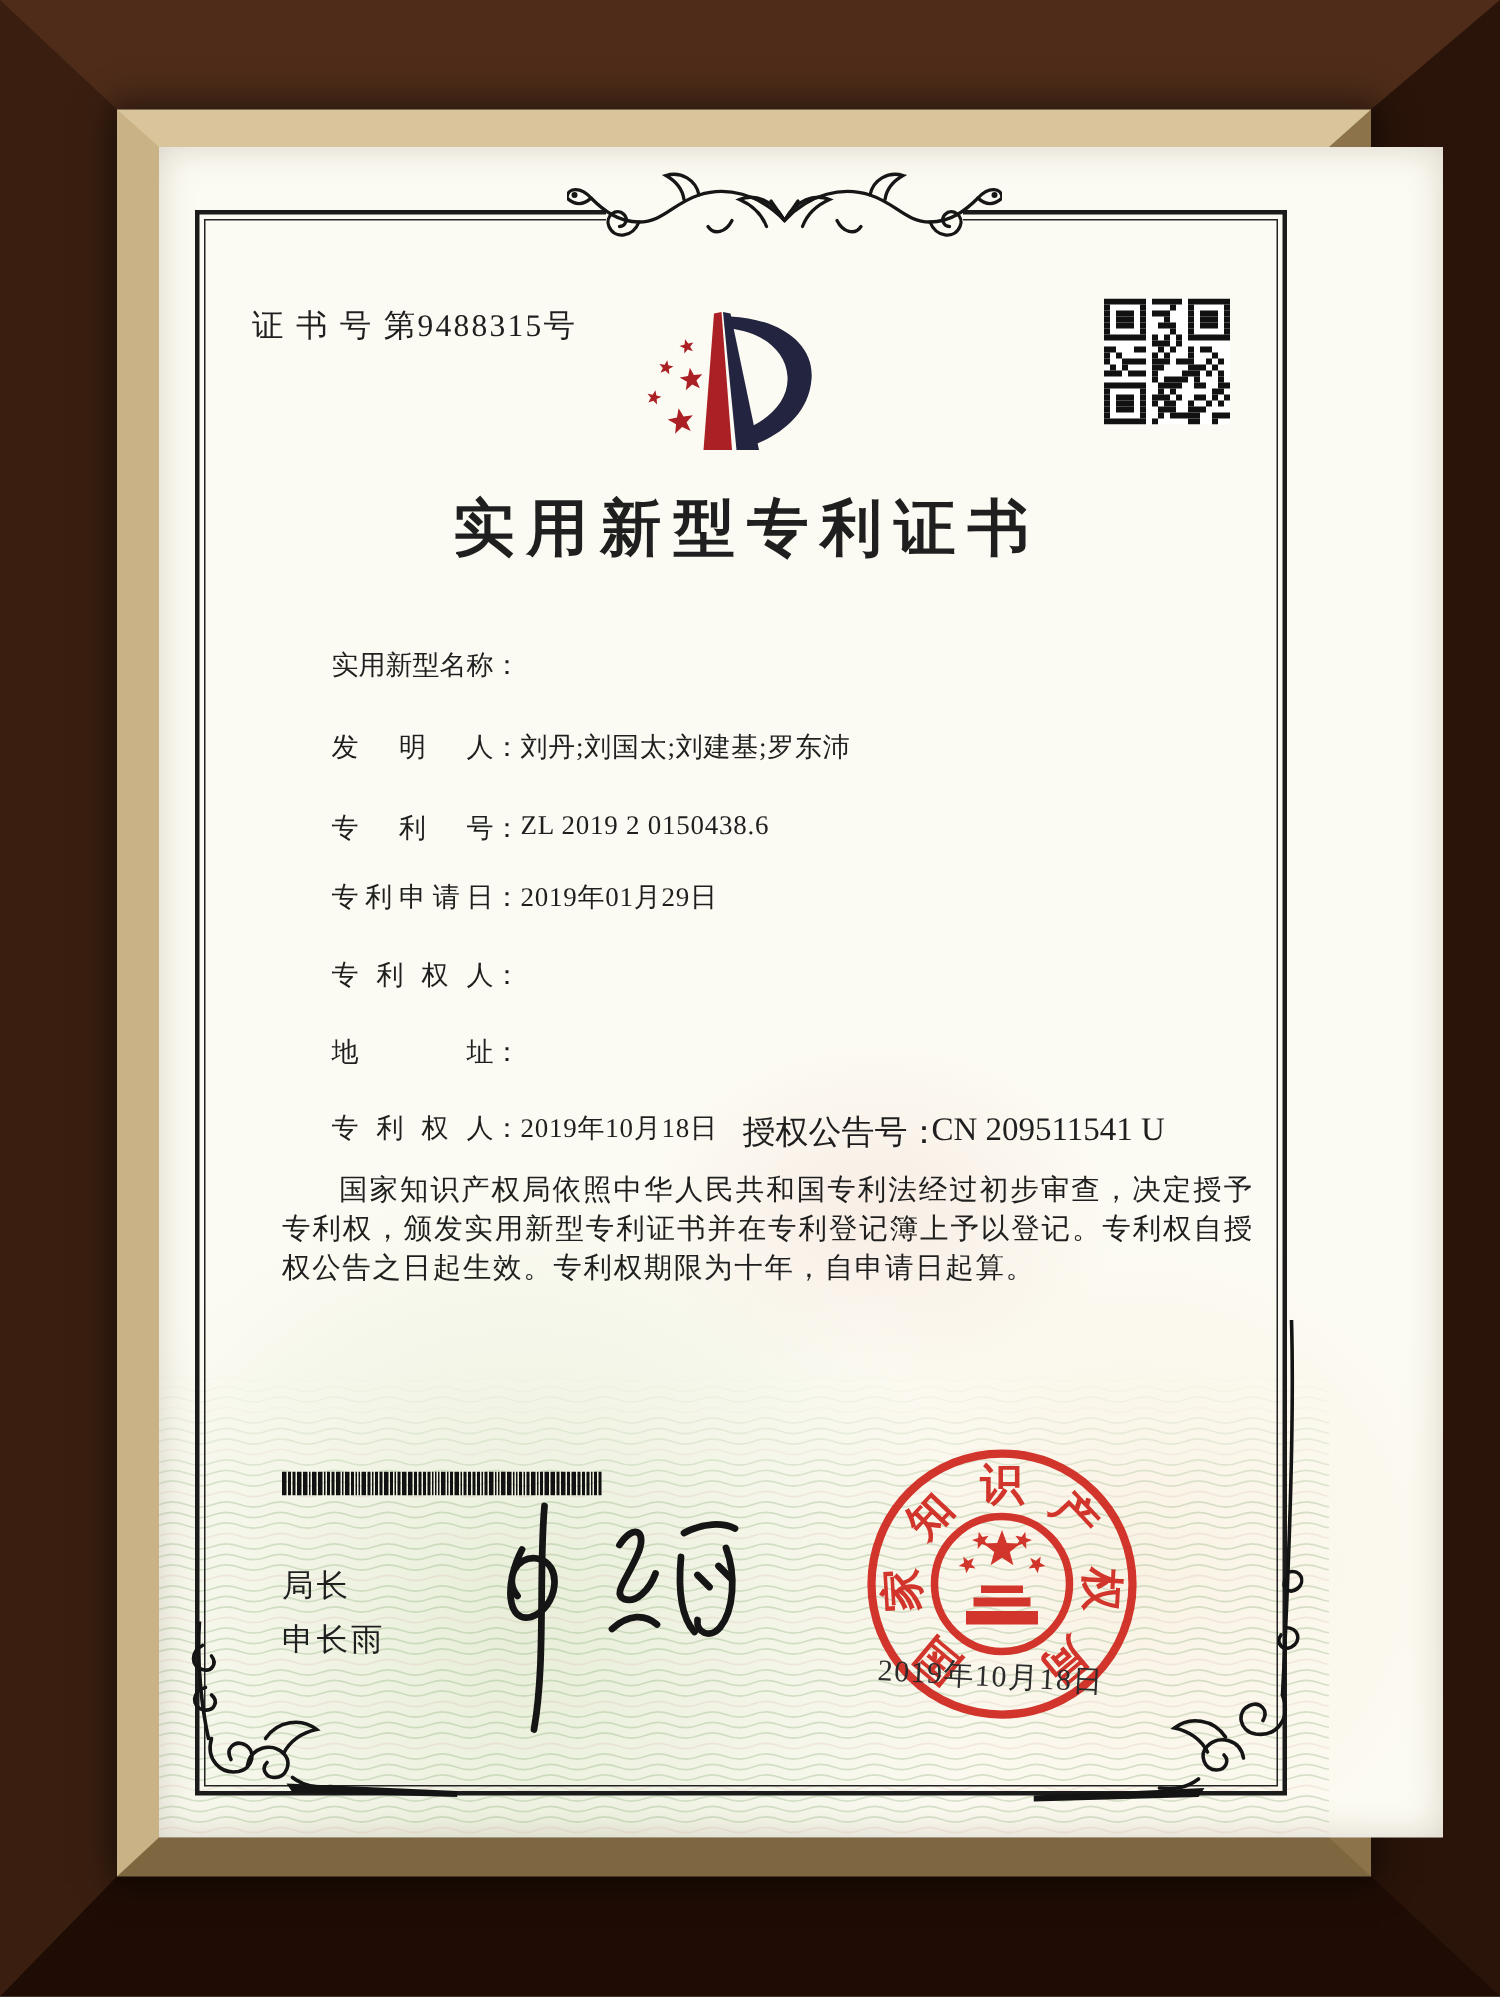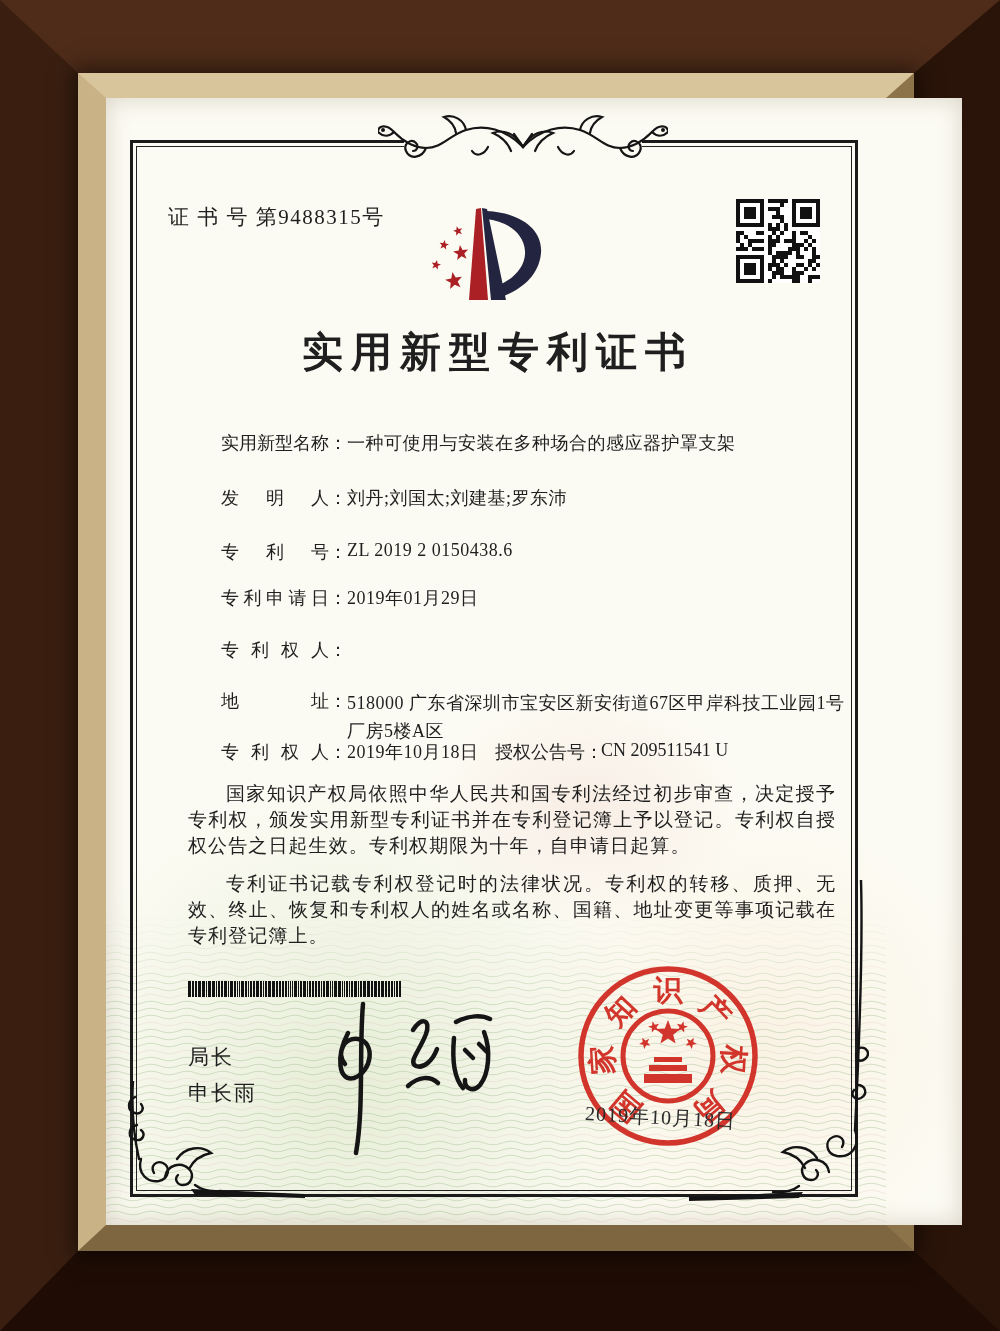--- a/index.html
+++ b/index.html
@@ -28,21 +28,21 @@
   .cert::before{content:"";position:absolute;inset:3px;border:1px solid #222;pointer-events:none;}
   .abs{position:absolute;}
   .cert-number{left:35px;top:60px;font-size:21px;letter-spacing:1.5px;}
   .title{left:0;top:182px;width:100%;text-align:center;font-size:41px;font-weight:700;
          letter-spacing:8px;text-indent:8px;}
   .row{left:45px;width:660px;font-size:18px;display:flex;align-items:flex-start;margin-left:43px;}
   .f-label{width:108px;text-align:justify;text-align-last:justify;flex:none;}
   .f-colon{width:18px;flex:none;}
   .f-value{letter-spacing:.5px;}
   .f-value.address{width:505px;line-height:28px;}
-  .grant-cell{left:362px;top:597px;font-size:18px;display:flex;}
+  .grant-cell{left:362px;top:597px;font-size:22px;display:flex;}
   .grant-cell .f-colon{width:16px;}
   .body-text{left:43px;top:626px;width:672px;font-size:19px;line-height:26px;letter-spacing:1.1px;
              text-align:justify;}
   .body-text p{margin:12px;text-indent:2em;}
   .barcode{left:55px;top:838px;}
   .signer-role{left:55px;top:900px;font-size:21px;letter-spacing:2px;}
   .signer-name{left:55px;top:936px;font-size:21px;letter-spacing:2px;}
   .signature{left:185px;top:855px;z-index:4;}
   .seal{left:440px;top:818px;z-index:5;opacity:.92;}
   .seal-date{left:452px;top:962px;width:190px;font-size:20px;letter-spacing:1px;color:#2b2b2b;
@@ -392,21 +392,20 @@
           <rect x="56" y="80" width="4" height="4" fill="#111"></rect>
           <rect x="60" y="80" width="4" height="4" fill="#111"></rect>
           <rect x="72" y="80" width="4" height="4" fill="#111"></rect>
         </svg>
 
       <div class="abs title">实用新型专利证书</div>
 
       <div class="abs row" style="top:288px">
         <span class="f-label">实用新型名称</span>
         <span class="f-colon">：</span>
-        <span class="f-value">一种可使用与安装在多种场合的感应器护罩支架</span>
       </div>
       <div class="abs row" style="top:343px">
         <span class="f-label">发明人</span>
         <span class="f-colon">：</span>
         <span class="f-value">刘丹;刘国太;刘建基;罗东沛</span>
       </div>
       <div class="abs row" style="top:397px">
         <span class="f-label">专利号</span>
         <span class="f-colon">：</span>
         <span class="f-value">ZL 2019 2 0150438.6</span>
@@ -416,36 +415,34 @@
         <span class="f-colon">：</span>
         <span class="f-value">2019年01月29日</span>
       </div>
       <div class="abs row" style="top:495px">
         <span class="f-label">专利权人</span>
         <span class="f-colon">：</span>
       </div>
       <div class="abs row" style="top:546px">
         <span class="f-label">地址</span>
         <span class="f-colon">：</span>
-        <span class="f-value address">518000 广东省深圳市宝安区新安街道67区甲岸科技工业园1号厂房5楼A区</span>
       </div>
       <div class="abs row" style="top:597px;width:340px">
         <span class="f-label">专利权人</span>
         <span class="f-colon">：</span>
         <span class="f-value">2019年10月18日</span>
       </div>
       <div class="abs grant-cell">
         <span>授权公告号</span>
         <span class="f-colon">：</span>
         <span>CN 209511541 U</span>
       </div>
 
       <div class="abs body-text">
         <p>国家知识产权局依照中华人民共和国专利法经过初步审查，决定授予专利权，颁发实用新型专利证书并在专利登记簿上予以登记。专利权自授权公告之日起生效。专利权期限为十年，自申请日起算。</p>
-        <p>专利证书记载专利权登记时的法律状况。专利权的转移、质押、无效、终止、恢复和专利权人的姓名或名称、国籍、地址变更等事项记载在专利登记簿上。</p>
       </div>
 
       <svg class="abs barcode" id="barcode" width="215" height="16" viewBox="0 0 215 16">
           <rect x="0" y="0" width="3" height="16" fill="#111"></rect>
           <rect x="4" y="0" width="2" height="16" fill="#111"></rect>
           <rect x="7" y="0" width="2" height="16" fill="#111"></rect>
           <rect x="10" y="0" width="3" height="16" fill="#111"></rect>
           <rect x="14" y="0" width="3" height="16" fill="#111"></rect>
           <rect x="18" y="0" width="1" height="16" fill="#111"></rect>
           <rect x="20" y="0" width="3" height="16" fill="#111"></rect>

